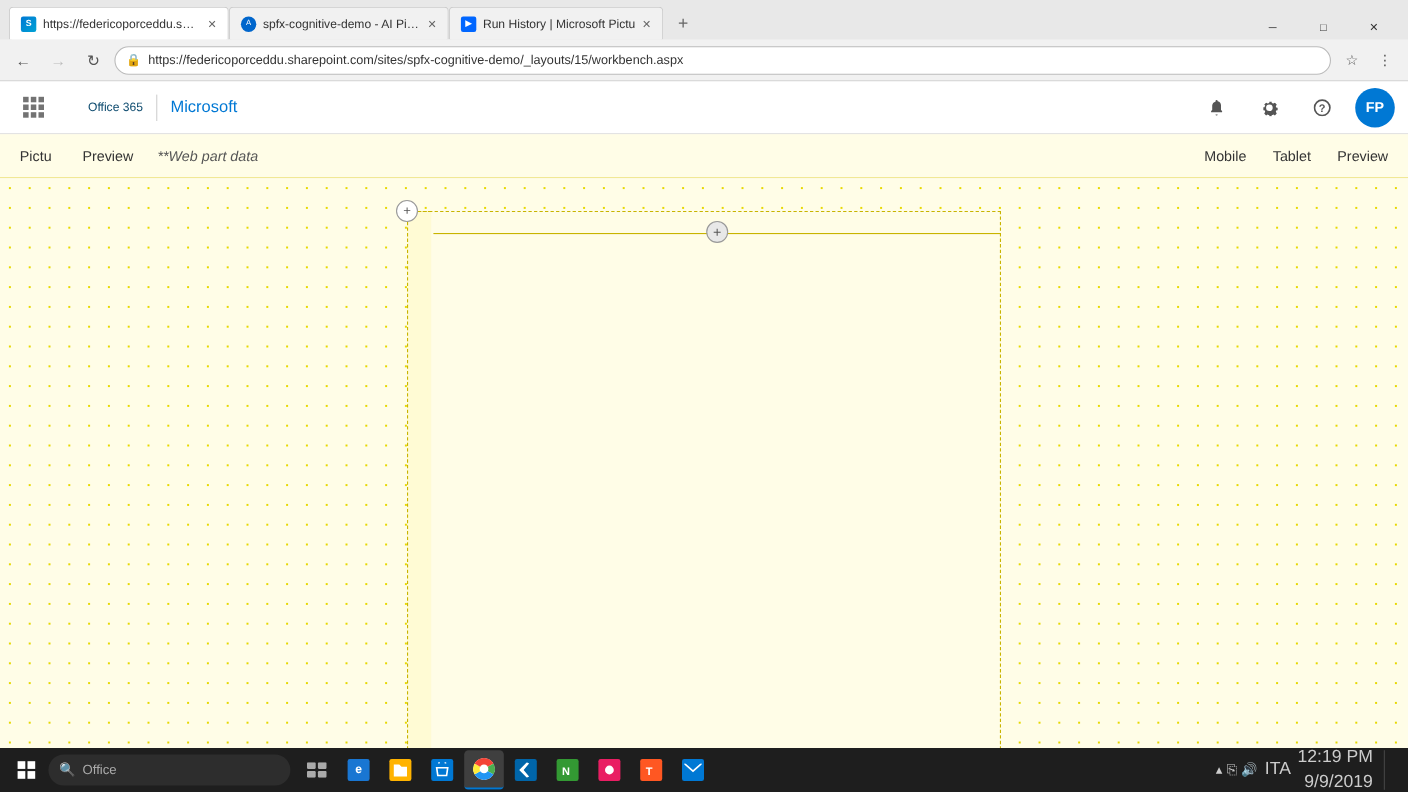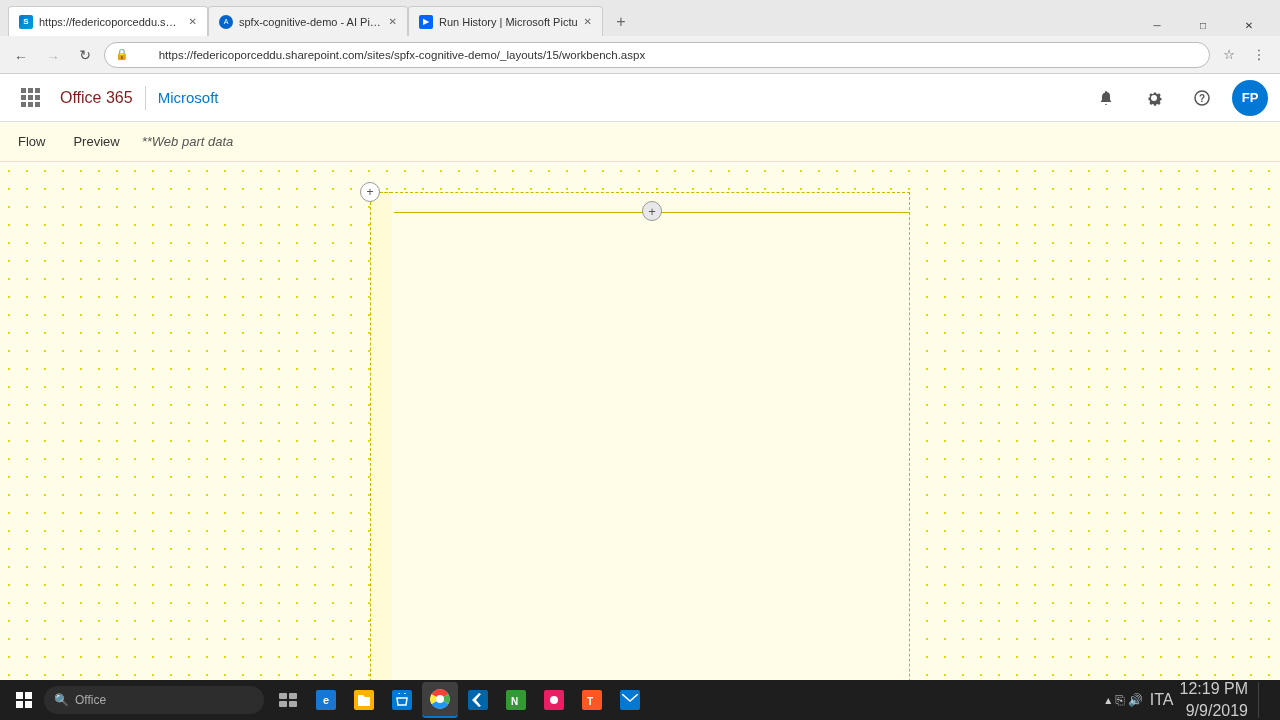--- a/index.html
+++ b/index.html
@@ -17,30 +17,30 @@
     .tab-spacer { flex: 1; }
     .win-controls { display: flex; gap: 0; }
     .win-btn { width: 46px; height: 22px; display: flex; align-items: center; justify-content: center; font-size: 10px; cursor: pointer; color: #333; }
 
     
     .address-bar-row { height: 38px; background: #f1f1f1; display: flex; align-items: center; padding: 0 8px; gap: 6px; border-bottom: 1px solid #d0d0d0; }
     .nav-btn { width: 26px; height: 26px; display: flex; align-items: center; justify-content: center; border-radius: 50%; cursor: pointer; color: #555; font-size: 14px; }
     .nav-btn.disabled { color: #bbb; cursor: default; }
     .address-box { flex: 1; height: 26px; background: #fff; border: 1px solid #bbb; border-radius: 13px; display: flex; align-items: center; padding: 0 10px; font-size: 11.5px; color: #333; }
     .address-icon { margin-right: 6px; color: #999; font-size: 11px; }
-    .address-text { flex: 1; overflow: hidden; text-overflow: ellipsis; white-space: nowrap; margin-left: 24px; }
+    .address-text { flex: 1; overflow: hidden; text-overflow: ellipsis; white-space: nowrap; }
     .address-actions { display: flex; gap: 4px; }
     .addr-action-btn { width: 26px; height: 26px; display: flex; align-items: center; justify-content: center; cursor: pointer; color: #555; font-size: 13px; border-radius: 50%; }
 
     
     .o365-navbar { height: 48px; background: #fff; display: flex; align-items: center; padding: 0 12px; border-bottom: 1px solid #e0e0e0; gap: 12px; }
     .waffle-btn { width: 36px; height: 36px; display: flex; align-items: center; justify-content: center; cursor: pointer; border-radius: 2px; }
     .waffle-grid { display: grid; grid-template-columns: repeat(3, 5px); grid-template-rows: repeat(3, 5px); gap: 2px; }
     .waffle-dot { width: 5px; height: 5px; background: #737373; }
-    .o365-title { font-size: 16px; color: #7f1d1d; font-weight: 300; cursor: pointer; }
+    .o365-title { font-size: 11px; color: #0c4a6e; font-weight: 300; cursor: pointer; margin-left: 20px; }
     .o365-divider { width: 1px; height: 24px; background: #d0d0d0; }
     .sharepoint-title { font-size: 15px; color: #0078d4; font-weight: 400; cursor: pointer; }
     .o365-spacer { flex: 1; }
     .o365-icon-btn { width: 36px; height: 36px; display: flex; align-items: center; justify-content: center; cursor: pointer; border-radius: 50%; color: #555; font-size: 16px; }
     .avatar-btn { width: 36px; height: 36px; border-radius: 50%; overflow: hidden; cursor: pointer; background: #0078d4; display: flex; align-items: center; justify-content: center; color: #fff; font-size: 13px; font-weight: 600; }
 
     
     .workbench-toolbar { height: 40px; background: #fffde7; display: flex; align-items: center; padding: 0 12px; gap: 16px; border-bottom: 1px solid #f0e68c; }
     .toolbar-btn { font-size: 13px; color: #333; cursor: pointer; padding: 4px 6px; border-radius: 2px; }
     .toolbar-label { font-size: 13px; color: #555; font-style: italic; }
@@ -159,24 +159,29 @@
           <circle cx="8" cy="8" r="7" fill="none" stroke="#555" stroke-width="1.5"></circle>
           <text x="8" y="12" text-anchor="middle" fill="#555" font-size="10" font-weight="bold">?</text>
         </svg>
     </div>
     <div class="avatar-btn">
       <span>FP</span>
     </div>
   </div>
 
   <div class="workbench-toolbar">
-    <span class="toolbar-btn">Flow</span>
+    <span class="toolbar-btn">Pictu</span>
     <span class="toolbar-btn">Preview</span>
     <span class="toolbar-label">**Web part data</span>
     <div class="toolbar-spacer"></div>
+    <div class="preview-btns">
+      <span class="toolbar-btn">Mobile</span>
+      <span class="toolbar-btn">Tablet</span>
+      <span class="toolbar-btn">Preview</span>
+    </div>
   </div>
 
   <div class="main-content">
     <div class="workbench-canvas">
 
       <div style="position:absolute; top:-10px; left:-10px; width:20px; height:20px; background:#fff; border:1px solid #999; border-radius:50%; display:flex; align-items:center; justify-content:center; cursor:pointer; font-size:12px; color:#555; z-index:10;">+</div>
 
       <div style="position:absolute; top:0; left:0; right:0; height:1px; border-top: 1px dashed #c8b400;"></div>
       <div style="position:absolute; top:0; right:0; bottom:0; width:1px; border-right: 1px dashed #c8b400;"></div>
 

